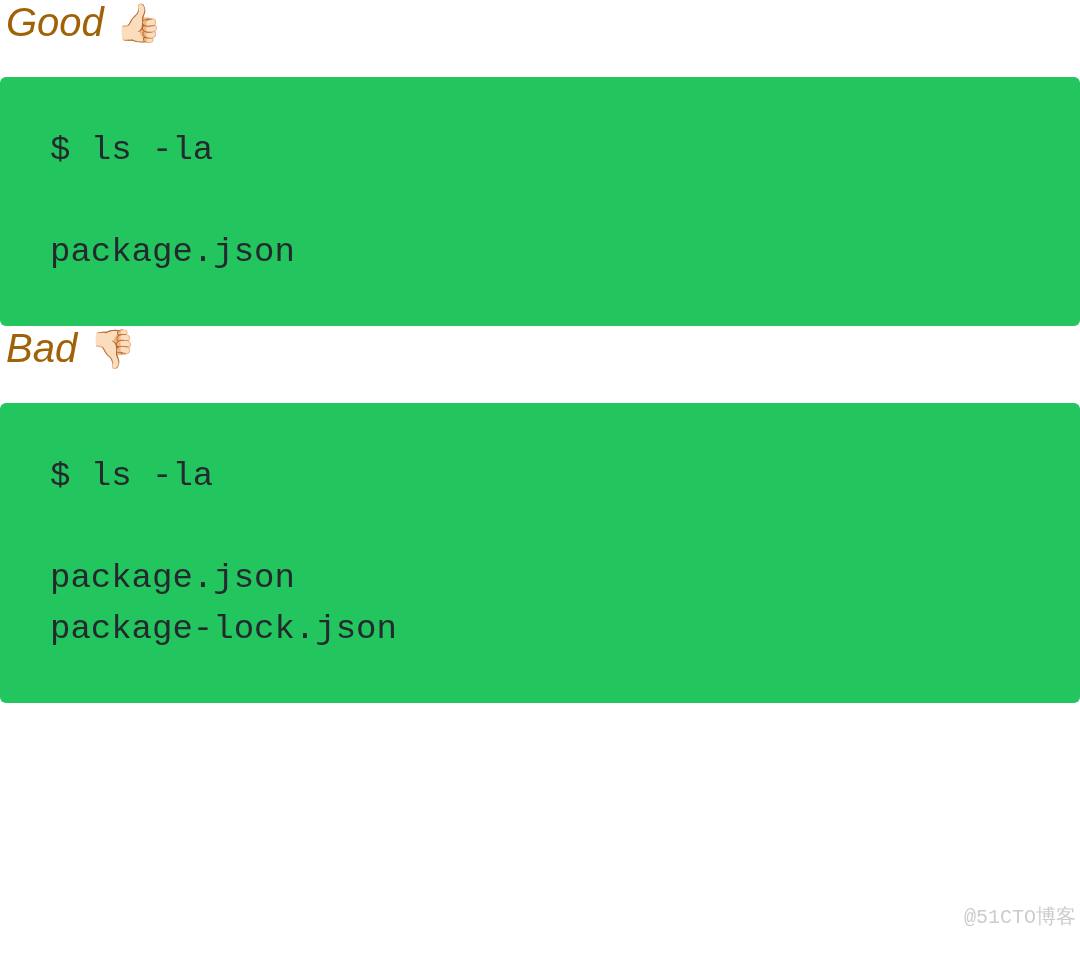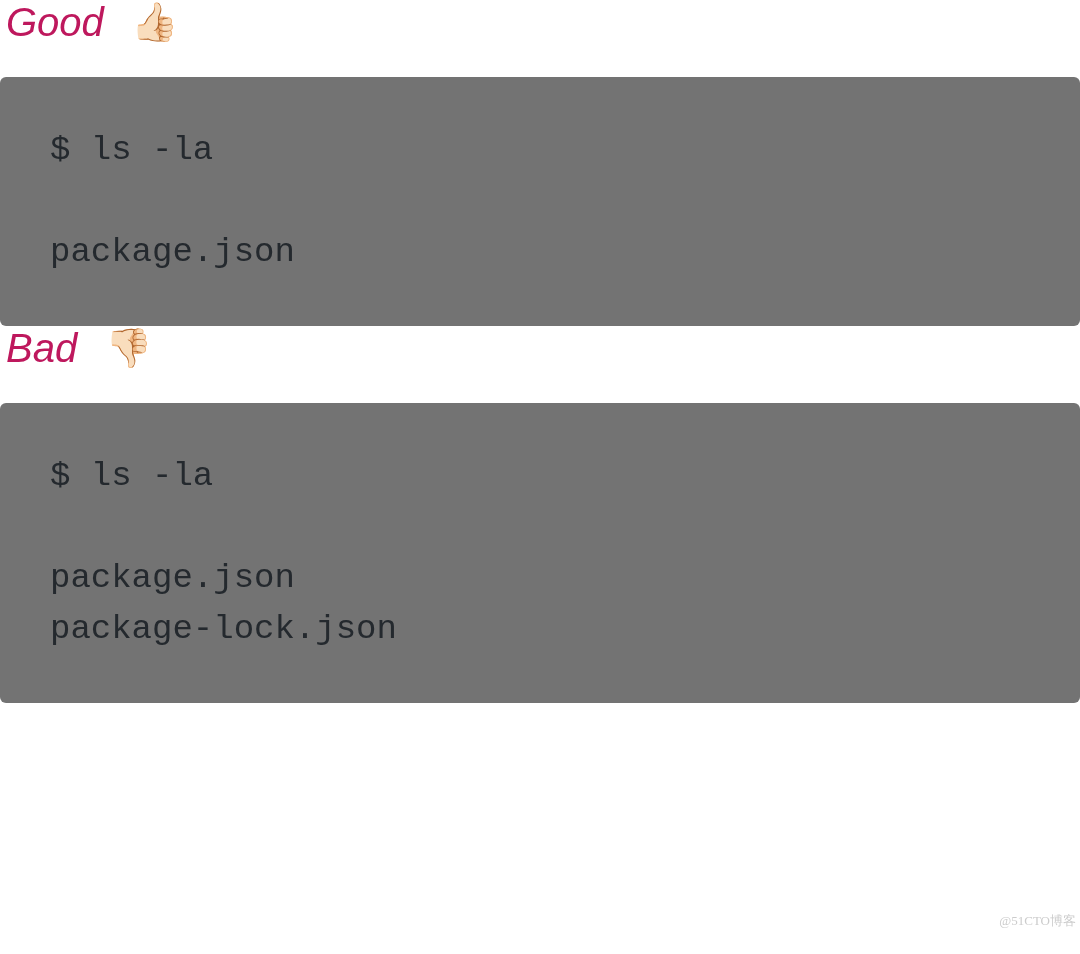--- a/index.html
+++ b/index.html
@@ -11,54 +11,54 @@
       font-family: -apple-system, BlinkMacSystemFont, "Segoe UI", Helvetica, Arial, sans-serif;
       background: #ffffff;
       width: 1080px;
       height: 954px;
       padding: 0;
       position: relative;
     }
     .section-label {
       font-style: italic;
       font-size: 40px;
-      color: #be185d;
+      color: #a16207;
       display: flex;
-      align-items: flex-start;
-      gap: 28px;
+      align-items: center;
+      gap: 12px;
       margin-left: 6px;
     }
     .section-label-good {
       margin-top: 0;
       margin-bottom: 32px;
     }
     .section-label-bad {
       margin-bottom: 32px;
     }
     .emoji {
       font-style: normal;
       font-size: 38px;
     }
     .code-block {
-      background: #737373;
+      background: #22c55e;
       border-radius: 6px;
       padding: 48px 50px;
       font-family: "SFMono-Regular", Consolas, "Liberation Mono", Menlo, Courier, monospace;
       font-size: 34px;
       line-height: 1.5;
       color: #24292e;
       white-space: pre;
     }
     .watermark {
       position: absolute;
       bottom: 24px;
       right: 4px;
-      font-size: 13px;
+      font-size: 20px;
       color: #cccccc;
-      font-family: Liberation Serif, serif;
+      font-family: Liberation Mono, monospace;
     }
   </style>
 </head>
 <body>
 
 <div class="section-label section-label-good">
   <span>Good</span>
   <span class="emoji">👍🏻</span>
 </div>
 

